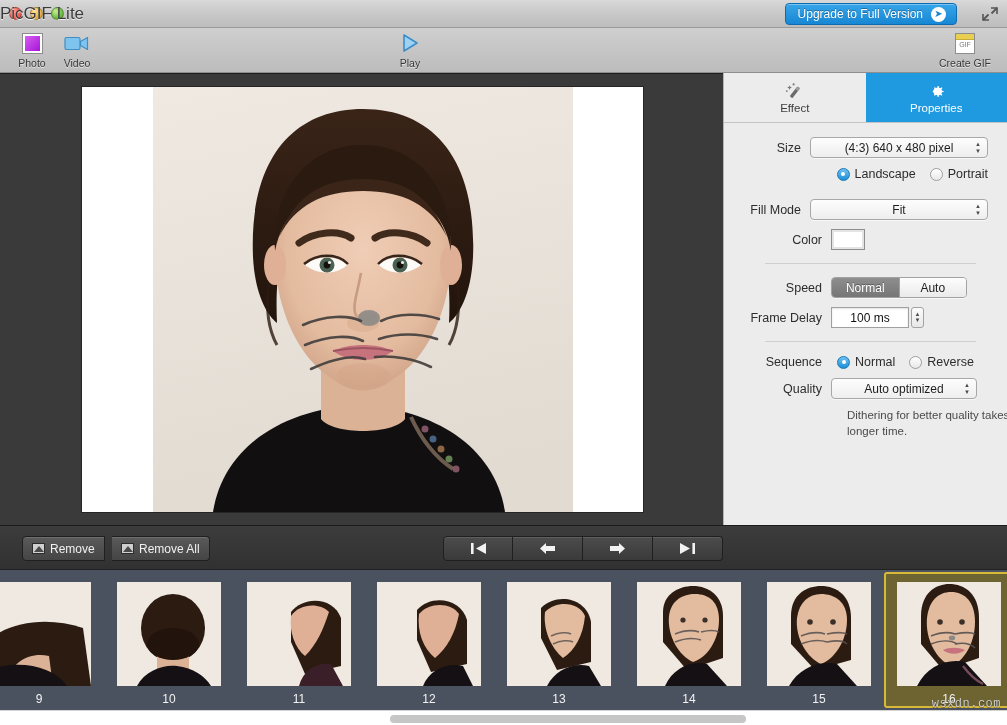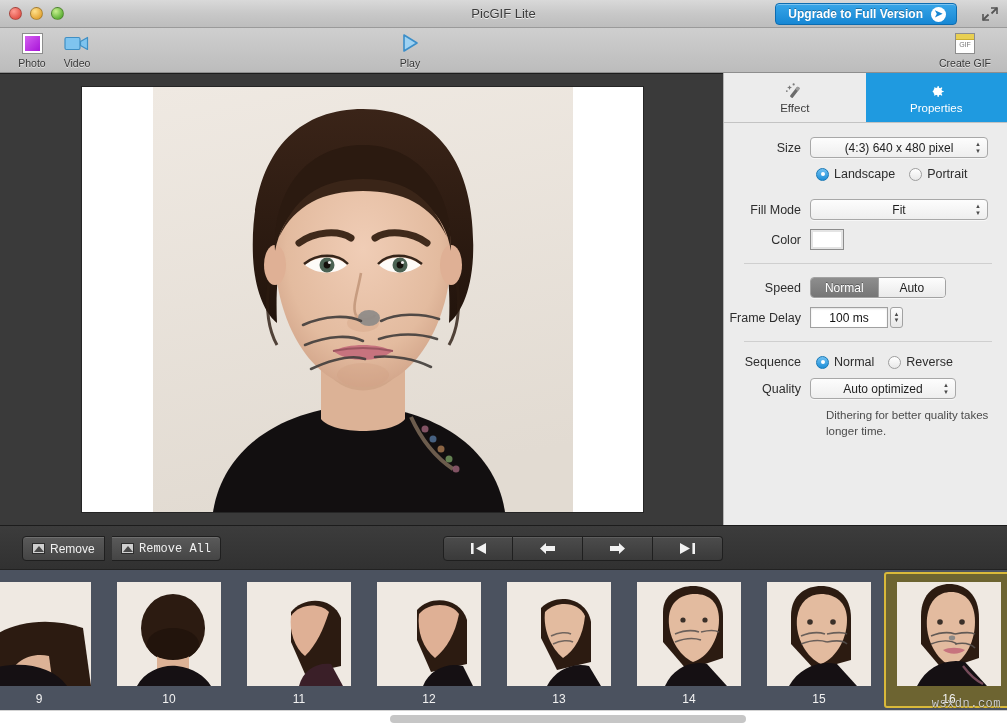--- a/index.html
+++ b/index.html
@@ -24,33 +24,33 @@
     border-bottom: 1px solid #9a9a9a;
   }
   .traffic { position: absolute; left: 9px; top: 7px; display: flex; gap: 8px; }
   .light { width: 13px; height: 13px; border-radius: 50%; border: 1px solid rgba(0,0,0,.28); }
   .light.red { background: radial-gradient(circle at 35% 30%, #ff9c92, #e4574d 70%); }
   .light.yellow { background: radial-gradient(circle at 35% 30%, #ffe08a, #e5a93a 70%); }
   .light.green { background: radial-gradient(circle at 35% 30%, #c8f08f, #63b33b 70%); }
 
   .win-title {
     position: absolute; left: 0; top: 0; width: 1007px; height: 28px;
-    line-height: 28px; text-align: center;
-    font-size: 13px; color: #3b3b3b;
+    line-height: 28px; text-align: left;
+    font-size: 17px; color: #3b3b3b;
     text-shadow: 0 1px 0 rgba(255,255,255,.75);
   }
 
   .upgrade-btn {
     position: absolute; right: 50px; top: 3px; height: 22px;
     padding: 0 10px 0 12px;
     display: flex; align-items: center; gap: 8px;
     background: linear-gradient(to bottom, #37a5e8 0%, #1787d4 100%);
     border: 1px solid #0d6cb0; border-radius: 4px;
     box-shadow: inset 0 1px 0 rgba(255,255,255,.35);
-    color: #fff; font-size: 12px; font-weight: bold;
+    color: #fff; font-size: 12px; font-weight: normal;
     text-shadow: 0 -1px 0 rgba(0,0,0,.3);
     cursor: pointer; white-space: nowrap;
   }
   .upgrade-arrow {
     width: 15px; height: 15px; border-radius: 50%;
     background: #fff; color: #1787d4;
     display: flex; align-items: center; justify-content: center;
     font-size: 10px; line-height: 1; text-shadow: none;
   }
 
@@ -122,21 +122,21 @@
   .tabs { display: flex; height: 50px; border-bottom: 1px solid #c3c3c3; }
   .tab {
     flex: 1; display: flex; flex-direction: column;
     align-items: center; justify-content: center; gap: 1px;
     font-size: 11.5px; cursor: pointer;
     background: #ececec; color: #3c3c3c;
   }
   .tab.active { background: #1f9ae0; color: #fff; }
   .tab .ticon { height: 20px; display: flex; align-items: flex-end; }
 
-  .panel-body { padding: 14px 3px 0 0; }
+  .panel-body { padding: 14px 19px 0 0; margin-left: 21px; }
   .row { display: flex; align-items: center; margin-bottom: 9px; }
   .row .lab {
     width: 86px; text-align: right; padding-right: 9px;
     font-size: 12.5px; color: #2d2d2d; white-space: nowrap;
   }
   .row .ctl { flex: 1; display: flex; align-items: center; }
 
   .popup {
     position: relative; height: 21px; width: 178px;
     background: linear-gradient(to bottom, #fdfdfd 0%, #eeeeee 100%);
@@ -225,21 +225,21 @@
   }
   .dark-btn {
     position: absolute; top: 10px; height: 25px;
     display: flex; align-items: center; gap: 5px; padding: 0 9px;
     background: linear-gradient(to bottom, #5a5a5a 0%, #454545 100%);
     border: 1px solid #1f1f1f; color: #f0f0f0; font-size: 12px;
     cursor: pointer;
     box-shadow: inset 0 1px 0 rgba(255,255,255,.13);
   }
   #btn-remove { left: 22px; border-radius: 4px 0 0 4px; text-align: right; }
-  #btn-remove-all { left: 112px; border-radius: 0 4px 4px 0; border-left: none; font-family: Liberation Mono, monospace; }
+  #btn-remove-all { left: 112px; border-radius: 0 4px 4px 0; border-left: none; }
   .mini-img {
     width: 13px; height: 11px; background: #cfcfcf;
     border: 1px solid #2c2c2c; position: relative; overflow: hidden;
   }
   .mini-img::after {
     content: ""; position: absolute; left: 1px; bottom: 1px;
     width: 0; height: 0;
     border-left: 5px solid transparent; border-right: 5px solid transparent;
     border-bottom: 6px solid #4a4a4a;
   }

